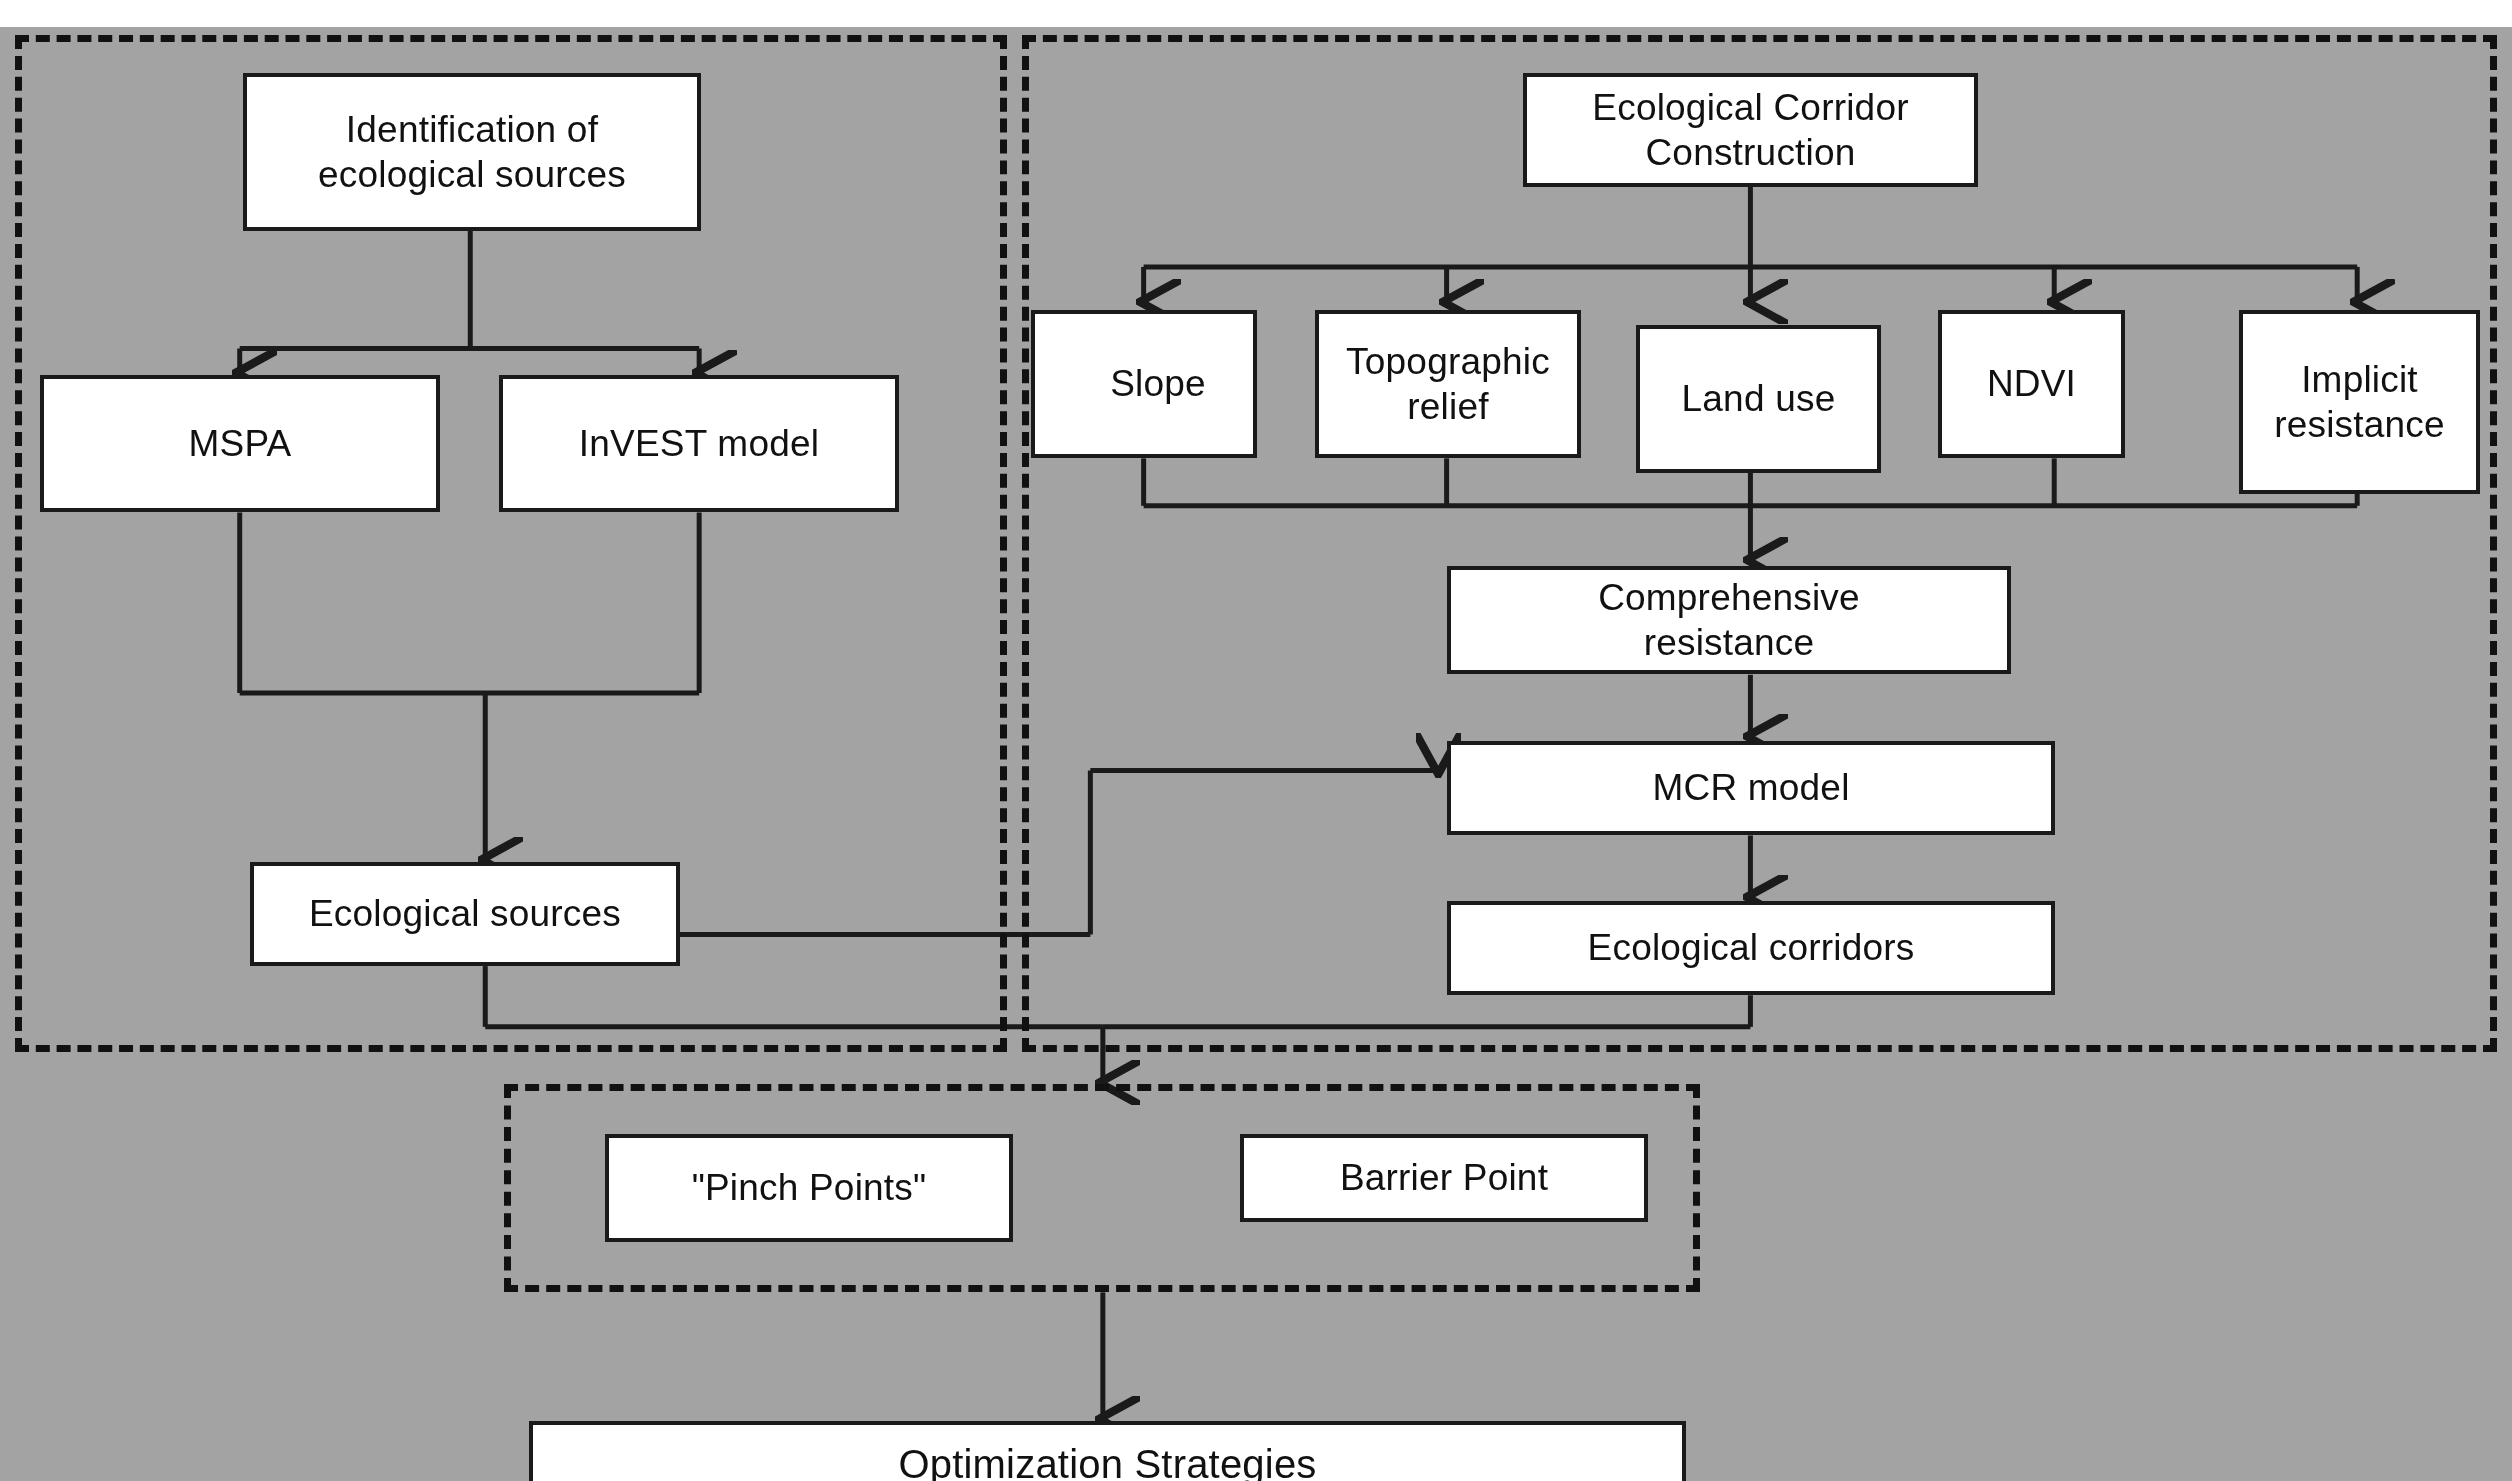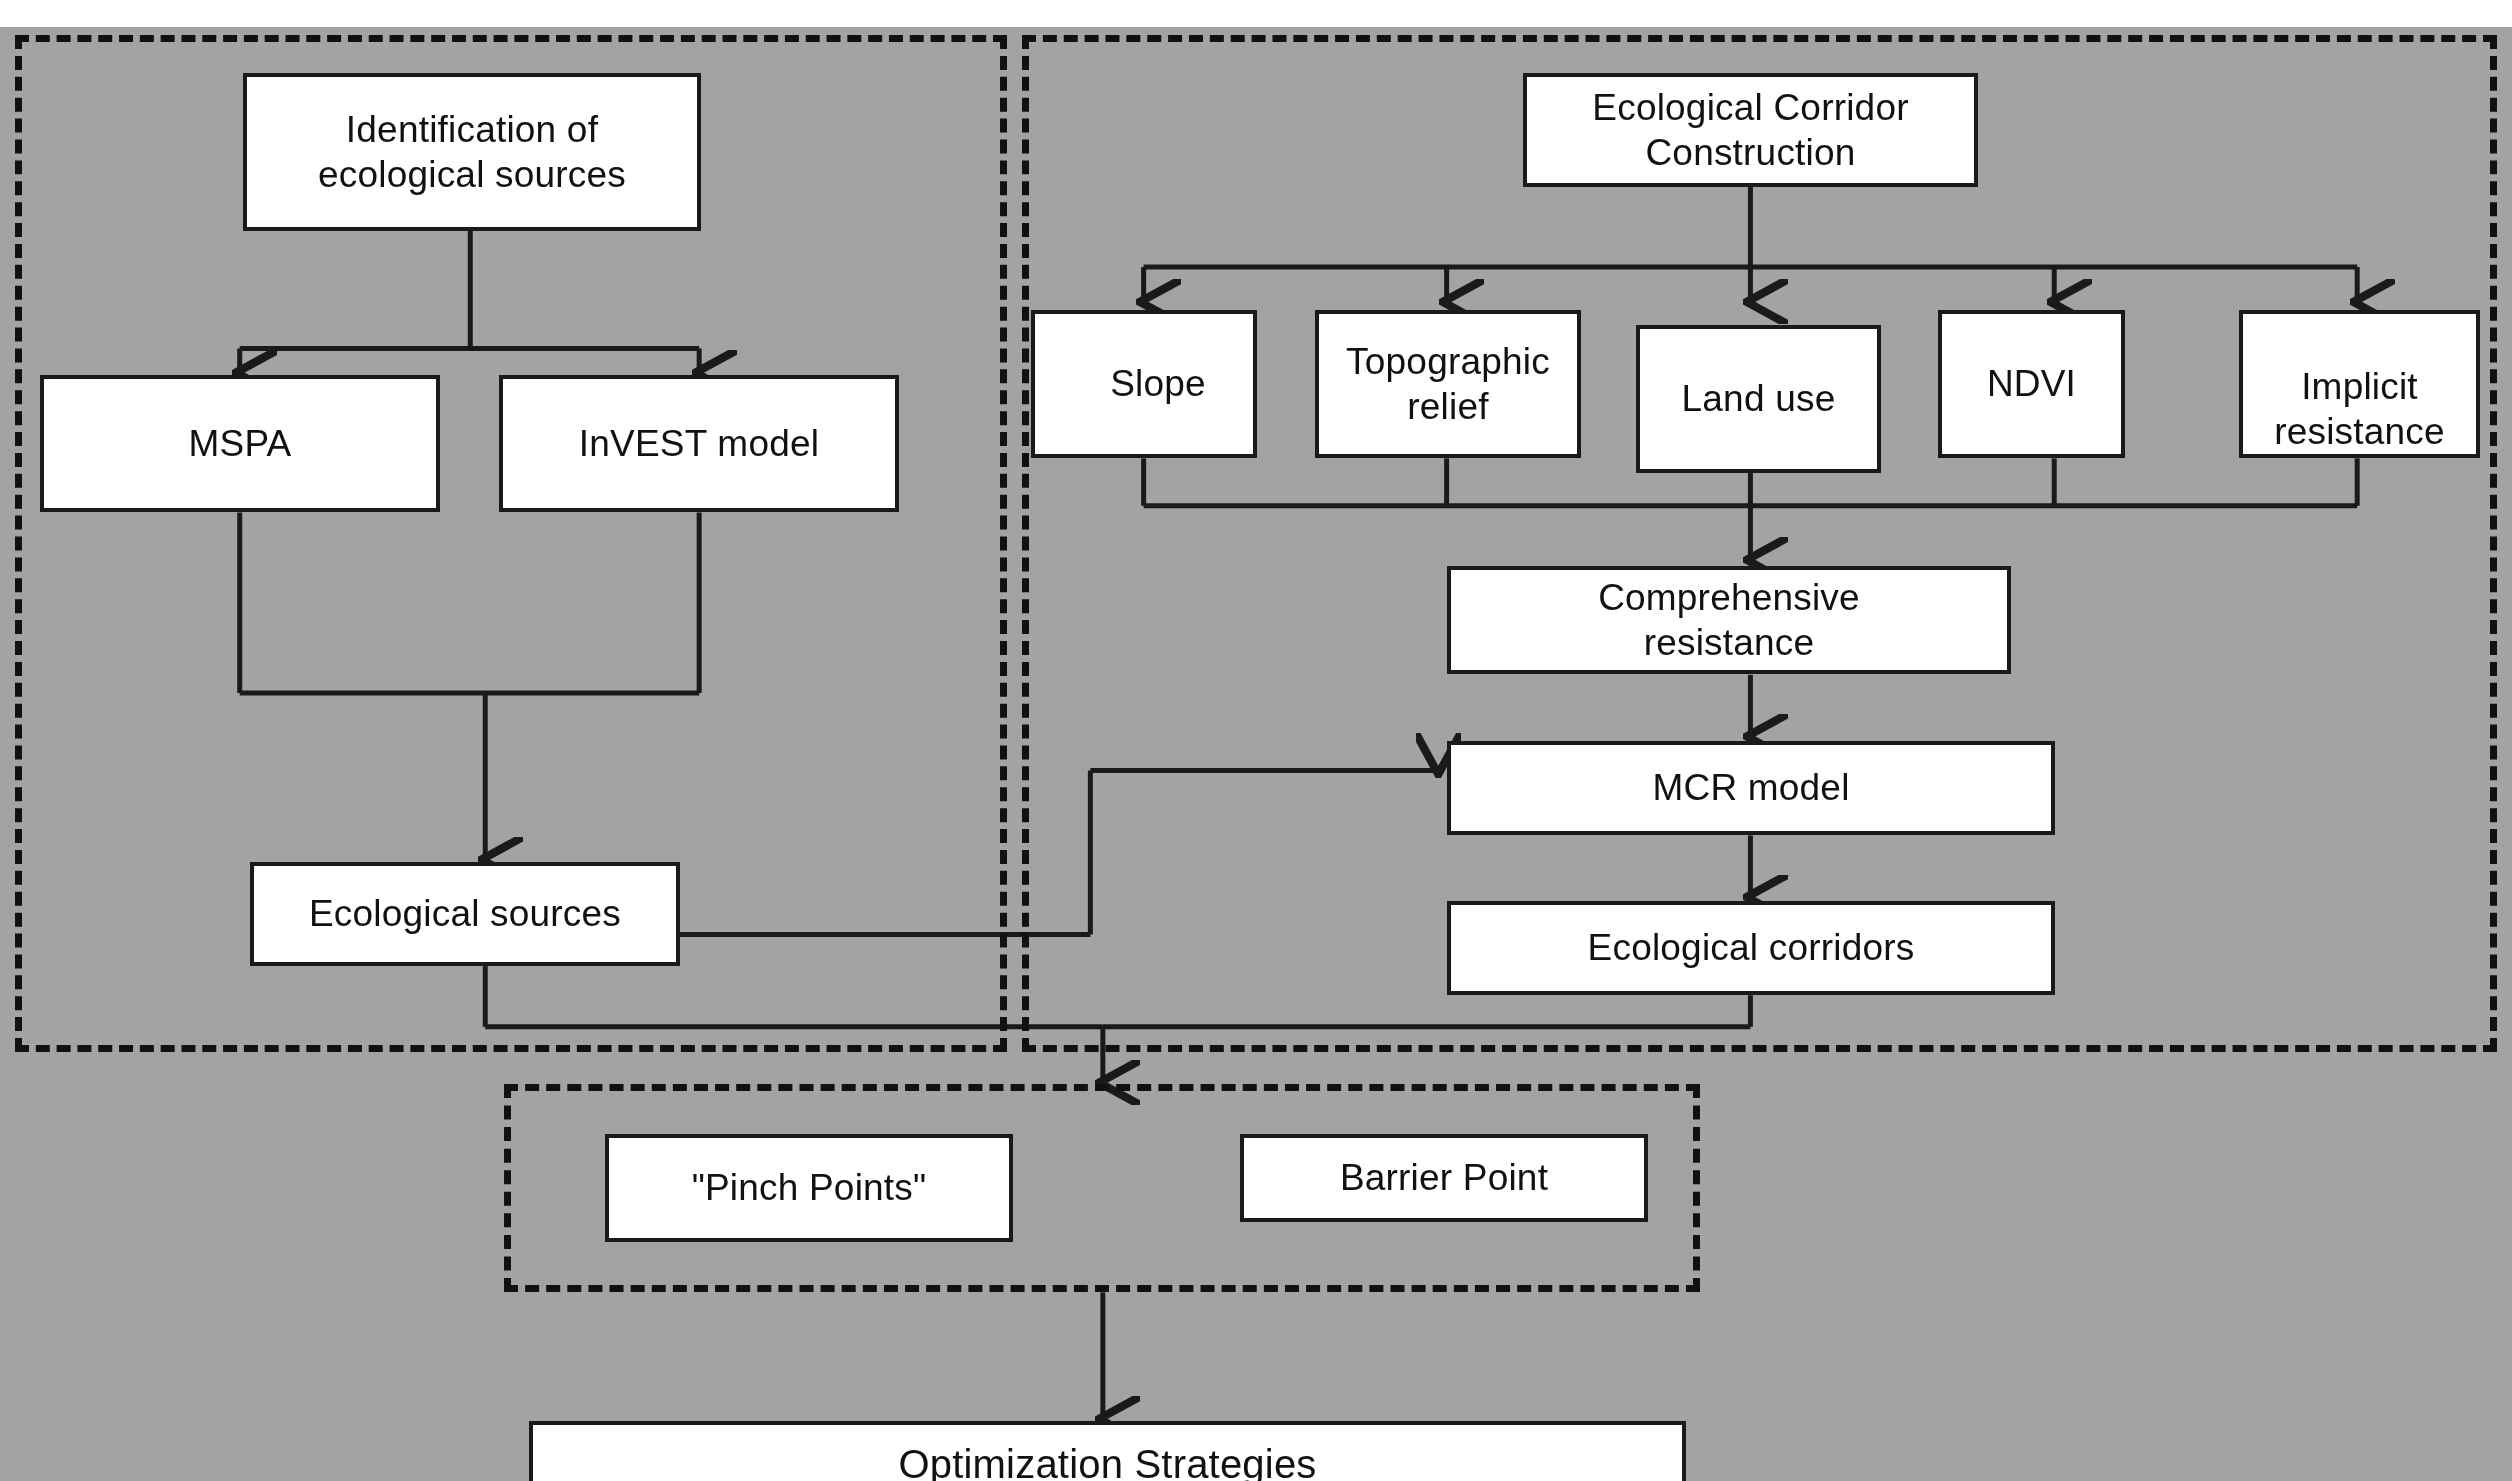--- a/index.html
+++ b/index.html
@@ -146,21 +146,21 @@
   </div>
 
   <div class="node" style="left:1636px; top:298px; width:245px; height:148px;">
     <span class="lbl">Land use</span>
   </div>
 
   <div class="node" style="left:1938px; top:283px; width:187px; height:148px;">
     <span class="lbl">NDVI</span>
   </div>
 
-  <div class="node" style="left:2239px; top:283px; width:241px; height:148px;align-items:flex-end;">
+  <div class="node" style="left:2239px; top:283px; width:241px; height:184px;">
     <span class="lbl">Implicit
 resistance</span>
   </div>
 
   <div class="node" style="left:1447px; top:539px; width:564px; height:108px;">
     <span class="lbl">Comprehensive
 resistance</span>
   </div>
 
   <div class="node" style="left:1447px; top:714px; width:608px; height:94px;">

